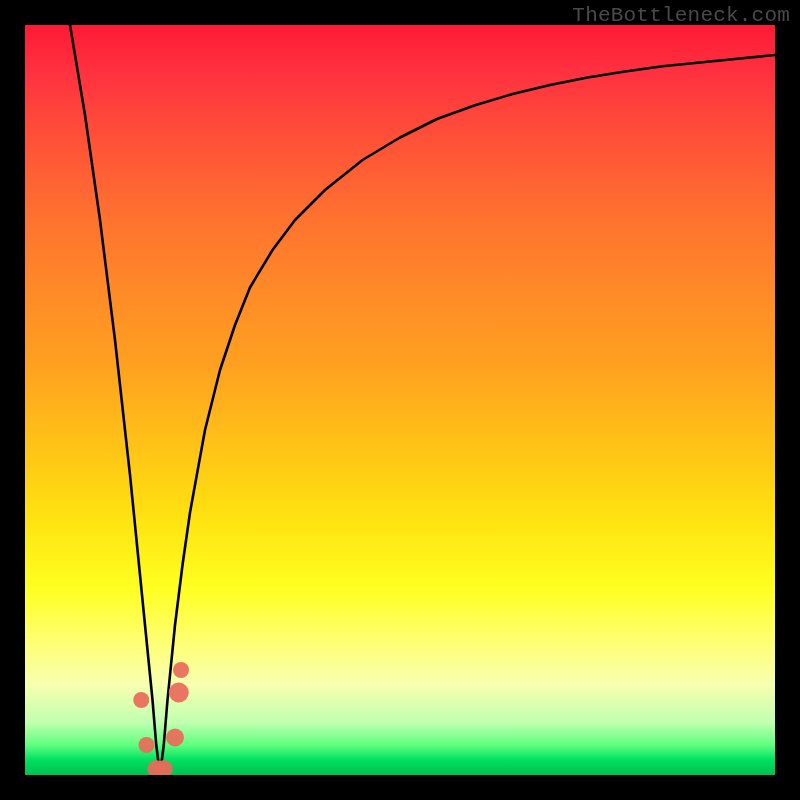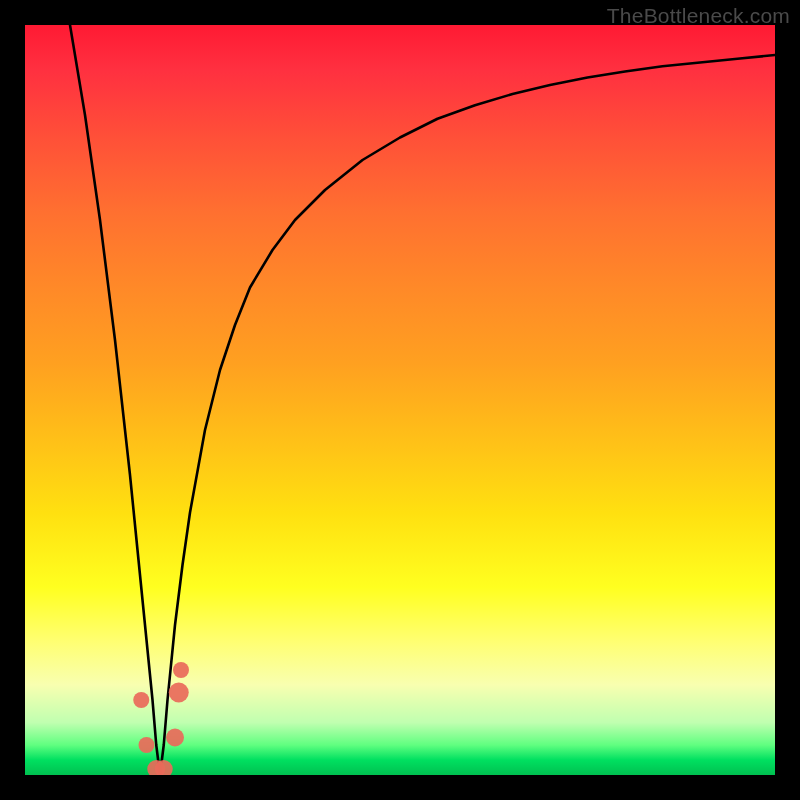--- a/index.html
+++ b/index.html
@@ -9,20 +9,21 @@
     height: 800px;
     overflow: hidden;
     background: #000;
     font-family: Arial, Helvetica, sans-serif;
   }
   .frame {
     position: relative;
     width: 800px;
     height: 564px;
     background: #000;
+    font-family: Liberation Mono, monospace;
   }
   .plot-area {
     position: absolute;
     left: 25px;
     top: 25px;
     width: 750px;
     height: 750px;
     overflow: hidden;
   }
   .gradient-bg {

